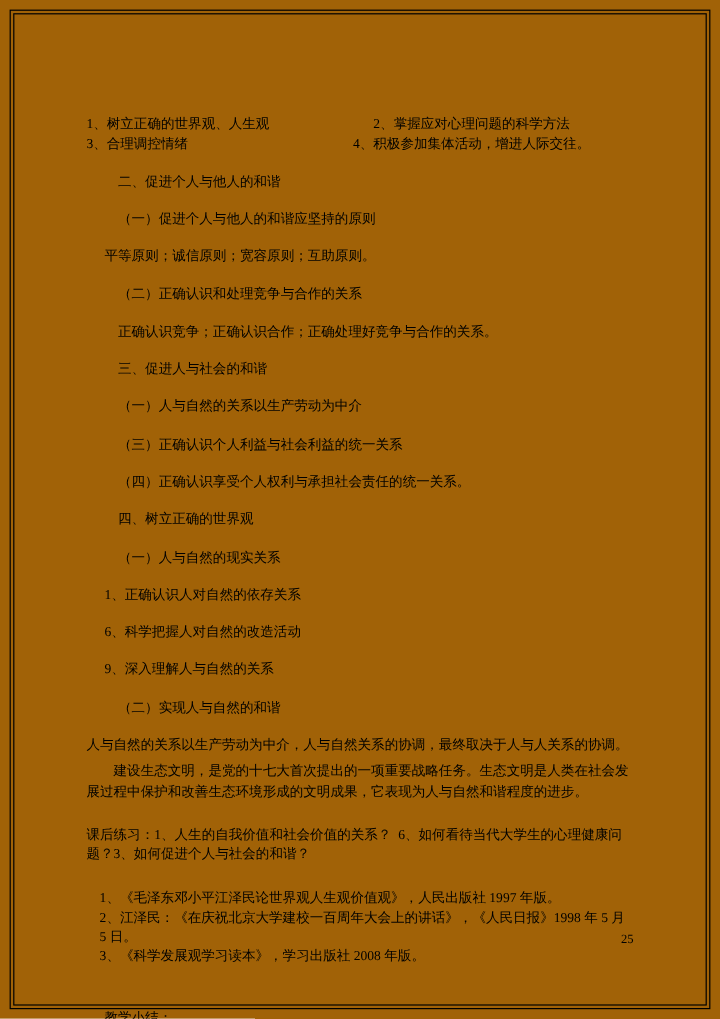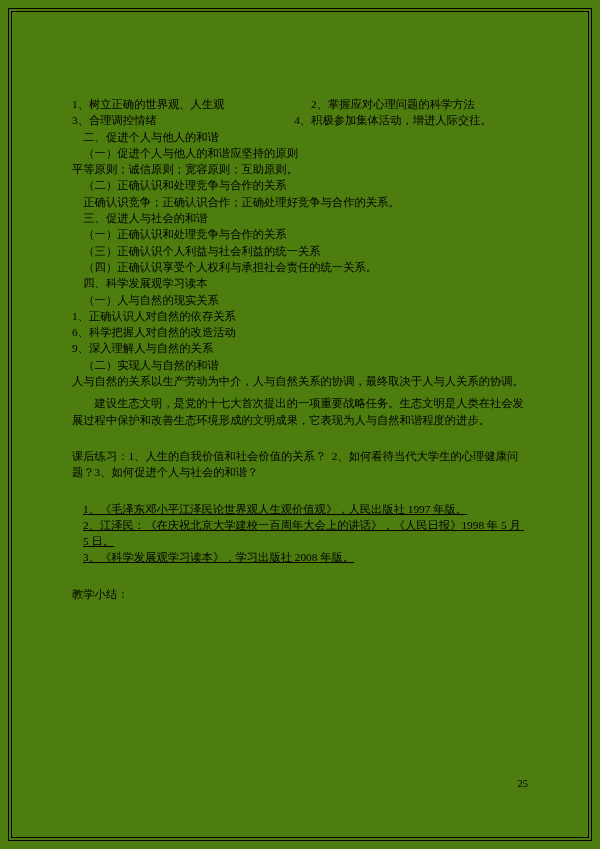--- a/index.html
+++ b/index.html
@@ -15,21 +15,21 @@
     position: relative;
     overflow: hidden;
   }
   .page {
     position: absolute;
     left: 0;
     top: 0;
     width: 600px;
     height: 849px;
     box-sizing: border-box;
-    background: #4d7c0f;
+    background: #a16207;
   }
   .page-border-outer {
     position: absolute;
     left: 8px;
     top: 8px;
     width: 584px;
     height: 833px;
     border: 1px solid #000;
     box-sizing: border-box;
   }
@@ -45,24 +45,24 @@
   .content {
     position: absolute;
     left: 72px;
     top: 96px;
     width: 456px;
     font-size: 11.3px;
     line-height: 16.3px;
   }
   .line {
     white-space: pre-wrap;
-    margin: 0;
+    margin: 15px;
     padding: 0;
   }
-  .indent-1ch { padding-left: 11px; text-decoration: underline; }
+  .indent-1ch { padding-left: 11px; }
   .two-col {
     display: flex;
     flex-direction: row;
   }
   .two-col .c1 { width: 186px; flex: 0 0 186px; }
   .two-col .c2 { flex: 1 1 auto; text-align: center; }
   .para {
     white-space: pre-wrap;
     margin: 0;
   }
@@ -94,39 +94,39 @@
       <span class="c1">3、合理调控情绪</span>
       <span class="c2">4、积极参加集体活动，增进人际交往。</span>
     </div>
 
     <div class="line">　二、促进个人与他人的和谐</div>
     <div class="line">　（一）促进个人与他人的和谐应坚持的原则</div>
     <div class="line">平等原则；诚信原则；宽容原则；互助原则。</div>
     <div class="line">　（二）正确认识和处理竞争与合作的关系</div>
     <div class="line">　正确认识竞争；正确认识合作；正确处理好竞争与合作的关系。</div>
     <div class="line">　三、促进人与社会的和谐</div>
-    <div class="line">　（一）正确认识和处理竞争与合作的关系</div>
+    <div class="line">　（一）人与自然的关系以生产劳动为中介</div>
     <div class="line">　（三）正确认识个人利益与社会利益的统一关系</div>
     <div class="line">　（四）正确认识享受个人权利与承担社会责任的统一关系。</div>
-    <div class="line">　四、科学发展观学习读本</div>
+    <div class="line">　四、树立正确的世界观</div>
     <div class="line">　（一）人与自然的现实关系</div>
     <div class="line">1、正确认识人对自然的依存关系</div>
     <div class="line">6、科学把握人对自然的改造活动</div>
     <div class="line">9、深入理解人与自然的关系</div>
     <div class="line">　（二）实现人与自然的和谐</div>
 
     <div class="para">人与自然的关系以生产劳动为中介，人与自然关系的协调，最终取决于人与人关系的协调。</div>
 
     <div class="spacer-sm"></div>
 
     <div class="para">　　建设生态文明，是党的十七大首次提出的一项重要战略任务。生态文明是人类在社会发展过程中保护和改善生态环境形成的文明成果，它表现为人与自然和谐程度的进步。</div>
 
     <div class="spacer-lg"></div>
 
-    <div class="para">课后练习：1、人生的自我价值和社会价值的关系？  2、如何看待当代大学生的心理健康问题？3、如何促进个人与社会的和谐？</div>
+    <div class="para">课后练习：1、人生的自我价值和社会价值的关系？  6、如何看待当代大学生的心理健康问题？3、如何促进个人与社会的和谐？</div>
 
     <div class="spacer-lg"></div>
 
     <div class="para indent-1ch">1、《毛泽东邓小平江泽民论世界观人生观价值观》，人民出版社 1997 年版。</div>
     <div class="para indent-1ch">2、江泽民：《在庆祝北京大学建校一百周年大会上的讲话》，《人民日报》1998 年 5 月 5 日。</div>
     <div class="para indent-1ch">3、《科学发展观学习读本》，学习出版社 2008 年版。</div>
 
     <div class="spacer-lg"></div>
 
     <div class="line">教学小结：</div>

